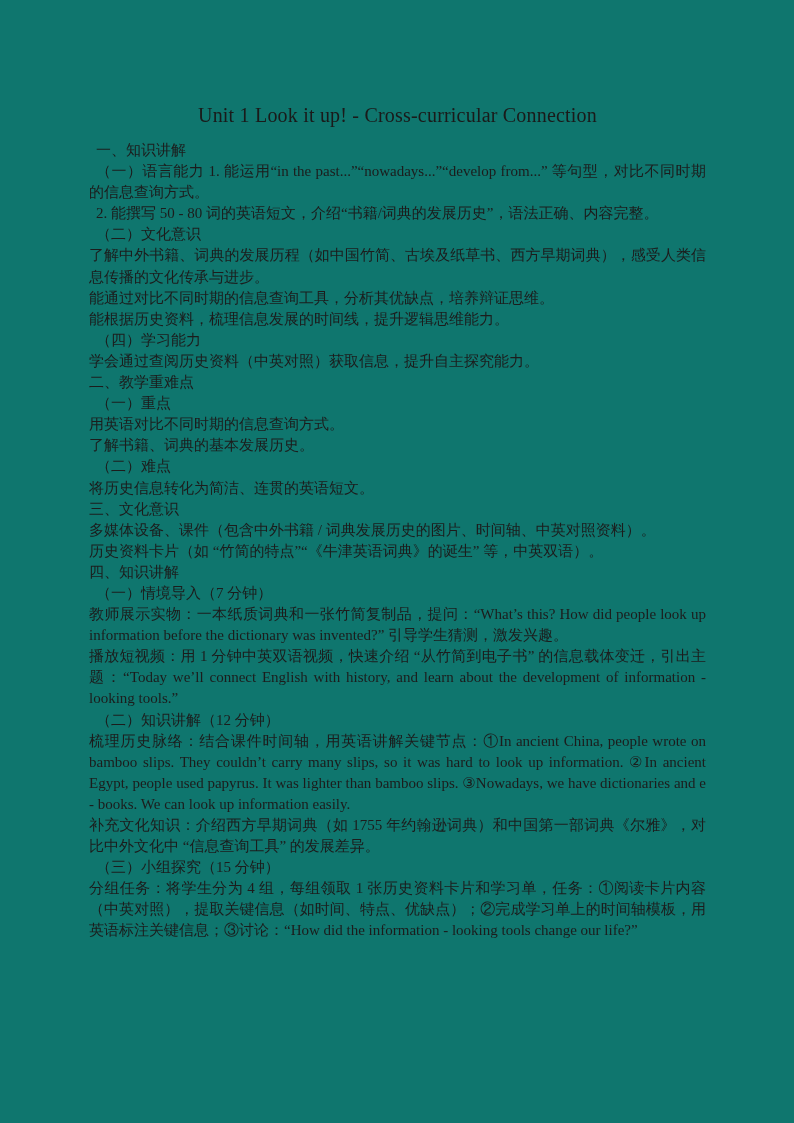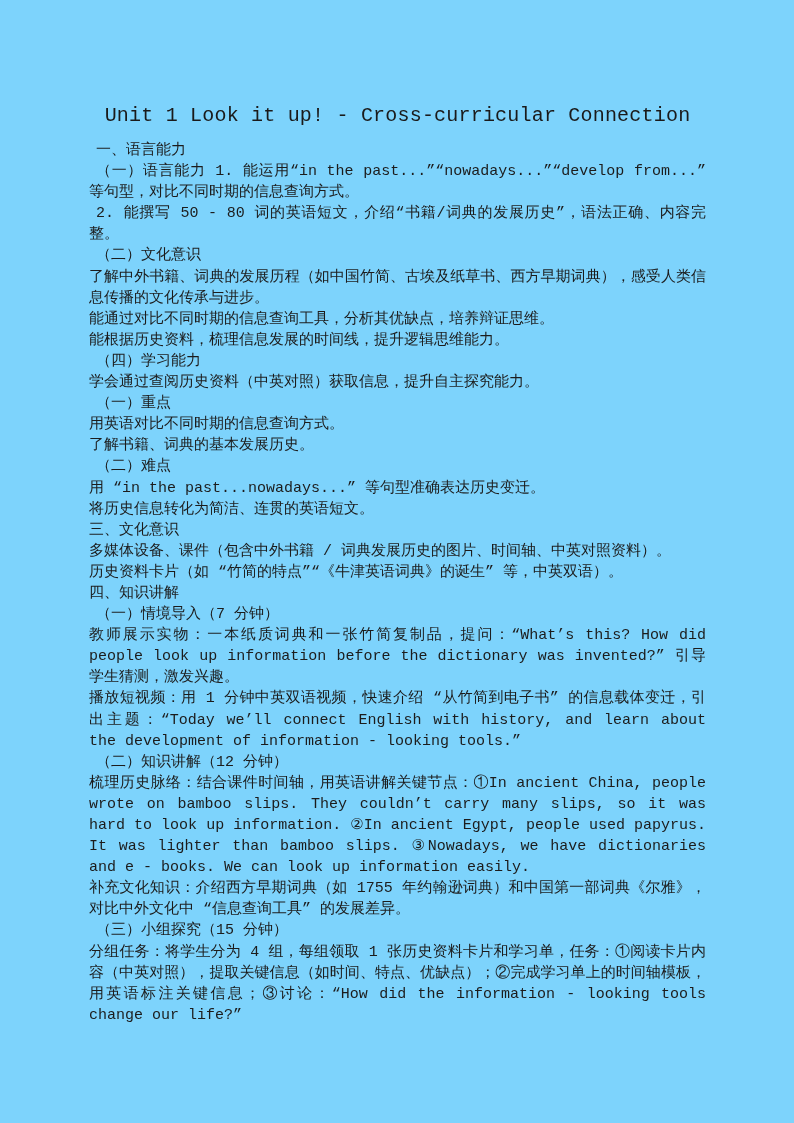--- a/index.html
+++ b/index.html
@@ -4,23 +4,23 @@
 <style>
   html, body {
     margin: 0;
     padding: 0;
     background: #ffffff;
   }
   .page {
     position: relative;
     width: 794px;
     height: 1123px;
-    background: #7dd3fc;
+    background: #0f766e;
     overflow: hidden;
-    font-family: Liberation Mono, monospace;
+    font-family: Liberation Serif, serif;
     color: #1c1c1c;
   }
   .content {
     position: absolute;
     left: 89px;
     top: 103px;
     width: 617px;
   }
   .doc-title {
     margin: 0 0 12px 0;
@@ -43,34 +43,34 @@
     text-indent: 7px;
   }
 </style>
 </head>
 <body>
 
 <div class="page">
   <div class="content">
     <h1 class="doc-title">Unit 1 Look it up! - Cross-curricular Connection</h1>
     <div>
-        <p class="para indent">一、语言能力</p>
+        <p class="para indent">一、知识讲解</p>
         <p class="para indent">（一）语言能力 1. 能运用“in the past...”“nowadays...”“develop from...” 等句型，对比不同时期的信息查询方式。</p>
         <p class="para indent">2. 能撰写 50 - 80 词的英语短文，介绍“书籍/词典的发展历史”，语法正确、内容完整。</p>
         <p class="para indent">（二）文化意识</p>
         <p class="para">了解中外书籍、词典的发展历程（如中国竹简、古埃及纸草书、西方早期词典），感受人类信息传播的文化传承与进步。</p>
         <p class="para">能通过对比不同时期的信息查询工具，分析其优缺点，培养辩证思维。</p>
         <p class="para">能根据历史资料，梳理信息发展的时间线，提升逻辑思维能力。</p>
         <p class="para indent">（四）学习能力</p>
         <p class="para">学会通过查阅历史资料（中英对照）获取信息，提升自主探究能力。</p>
+        <p class="para">二、教学重难点</p>
         <p class="para indent">（一）重点</p>
         <p class="para">用英语对比不同时期的信息查询方式。</p>
         <p class="para">了解书籍、词典的基本发展历史。</p>
         <p class="para indent">（二）难点</p>
-        <p class="para">用 “in the past...nowadays...” 等句型准确表达历史变迁。</p>
         <p class="para">将历史信息转化为简洁、连贯的英语短文。</p>
         <p class="para">三、文化意识</p>
         <p class="para">多媒体设备、课件（包含中外书籍 / 词典发展历史的图片、时间轴、中英对照资料）。</p>
         <p class="para">历史资料卡片（如 “竹简的特点”“《牛津英语词典》的诞生” 等，中英双语）。</p>
         <p class="para">四、知识讲解</p>
         <p class="para indent">（一）情境导入（7 分钟）</p>
         <p class="para">教师展示实物：一本纸质词典和一张竹简复制品，提问：“What’s this? How did people look up information before the dictionary was invented?” 引导学生猜测，激发兴趣。</p>
         <p class="para">播放短视频：用 1 分钟中英双语视频，快速介绍 “从竹简到电子书” 的信息载体变迁，引出主题：“Today we’ll connect English with history, and learn about the development of information - looking tools.”</p>
         <p class="para indent">（二）知识讲解（12 分钟）</p>
         <p class="para">梳理历史脉络：结合课件时间轴，用英语讲解关键节点：①In ancient China, people wrote on bamboo slips. They couldn’t carry many slips, so it was hard to look up information. ②In ancient Egypt, people used papyrus. It was lighter than bamboo slips. ③Nowadays, we have dictionaries and e - books. We can look up information easily.</p>

